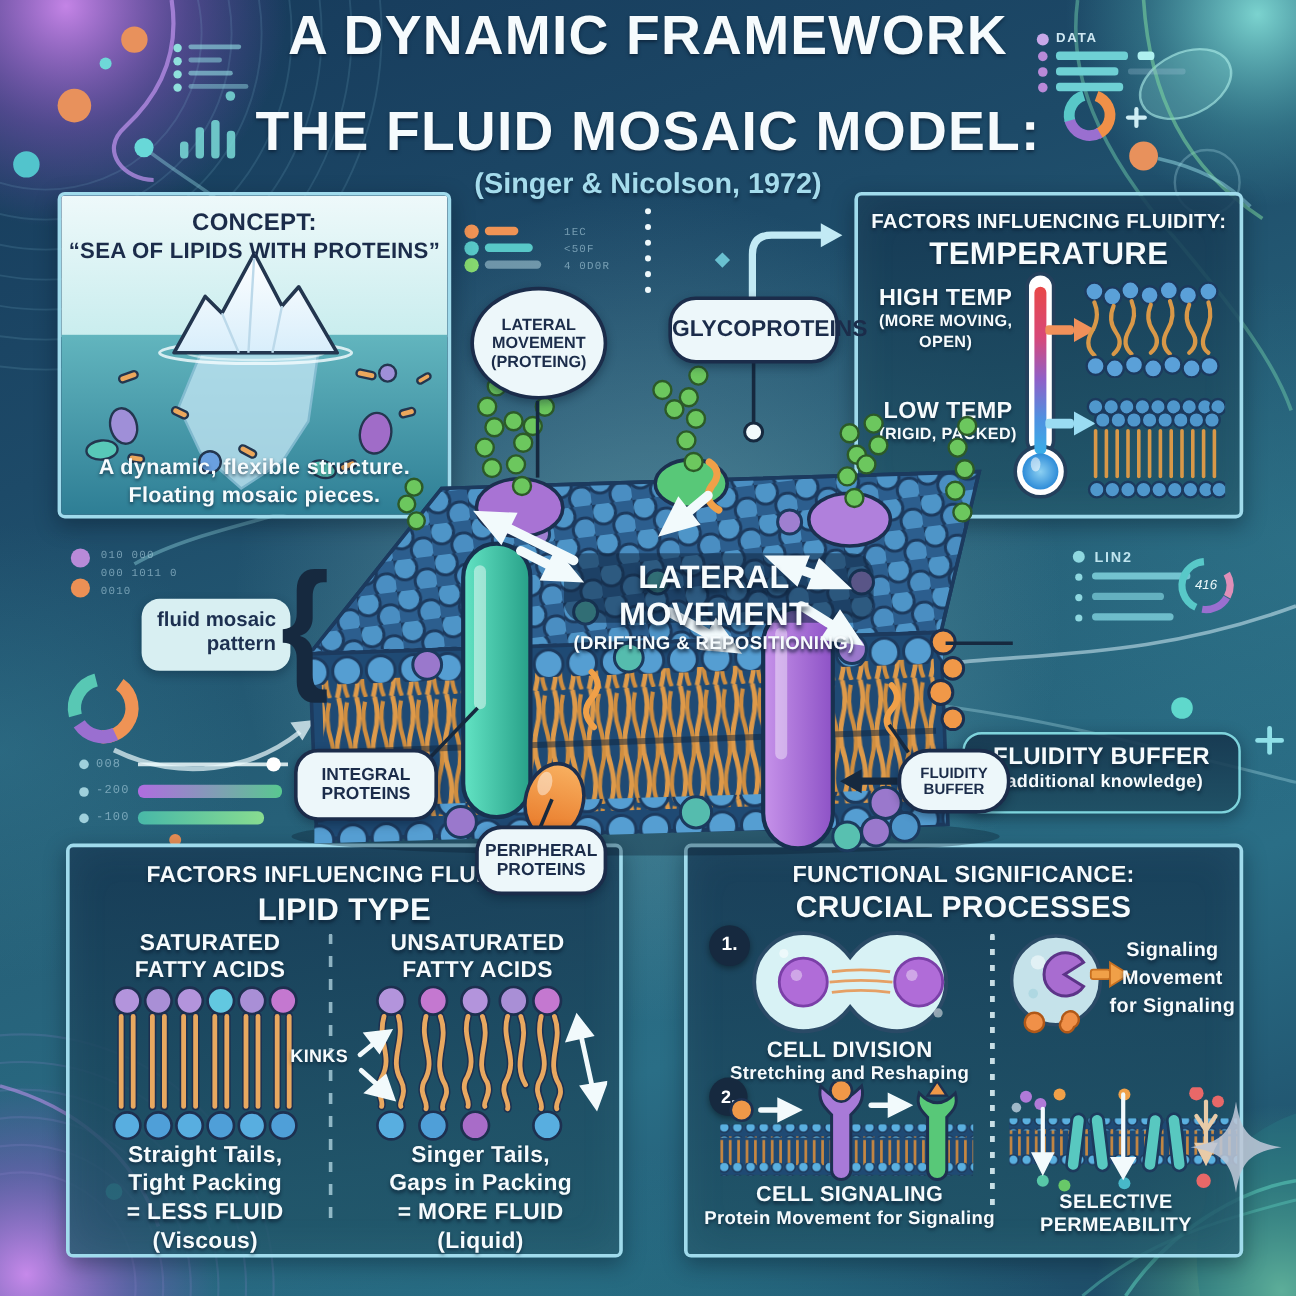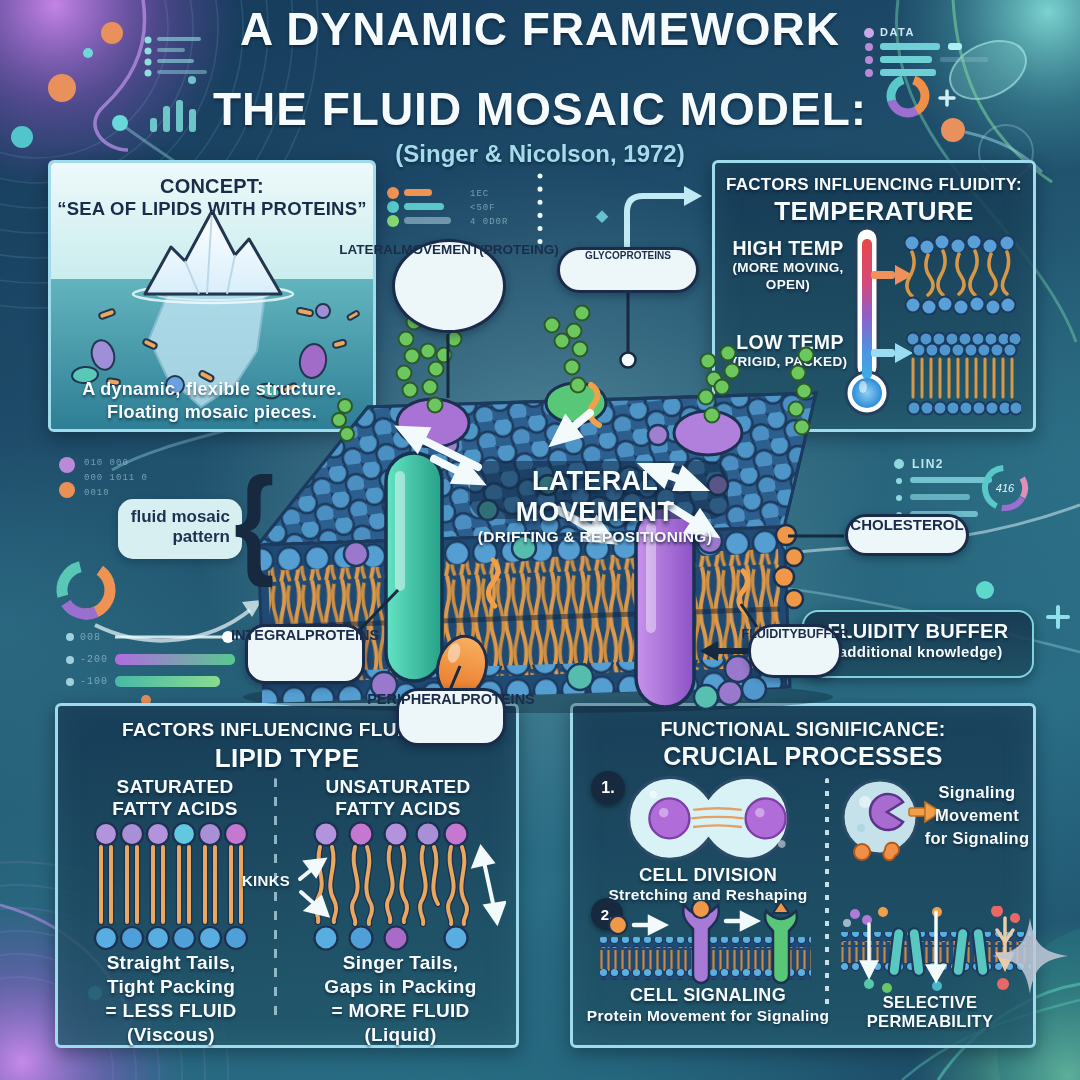--- a/index.html
+++ b/index.html
@@ -13,21 +13,21 @@
       linear-gradient(160deg,#16395a 0%,#1d4a68 28%,#266078 52%,#2a6e86 74%,#1c4864 100%);}
   .abs{position:absolute}
   .panel{position:absolute;border:3px solid #a0dbec;border-radius:6px;
     background:linear-gradient(175deg,rgba(21,55,82,.88),rgba(33,86,104,.8));
     box-shadow:0 6px 18px rgba(8,20,35,.4), inset 0 0 34px rgba(120,200,220,.10)}
   .panel.light{background:none;overflow:hidden}
   .wt{position:absolute;color:#f6fbfd;font-weight:bold;text-align:center;
     text-shadow:0 2px 3px rgba(8,24,44,.65);letter-spacing:.3px}
   .nv{position:absolute;color:#1b2c4a;font-weight:bold;text-align:center;letter-spacing:.2px}
   .bubble{position:absolute;background:#edf7fa;border:3px solid #1b2c4a;color:#1b2c4a;
-    font-weight:bold;text-align:center;display:flex;flex-direction:row;justify-content:center;
+    font-weight:bold;text-align:center;display:flex;flex-direction:column;justify-content:center;
     box-shadow:0 3px 8px rgba(8,24,44,.4);line-height:1.12;z-index:6}
   .badge{position:absolute;background:#16293f;color:#fff;border-radius:50%;
     display:flex;align-items:center;justify-content:center;font-weight:bold;
     box-shadow:0 2px 5px rgba(0,0,0,.4)}
   .dotline{position:absolute;width:4px;border-radius:2px;
     background:repeating-linear-gradient(to bottom,rgba(230,248,252,.85) 0 5px,transparent 5px 13px)}
   .dashline{position:absolute;width:3px;border-radius:2px;
     background:repeating-linear-gradient(to bottom,rgba(205,238,248,.65) 0 9px,transparent 9px 19px)}
   .tiny{position:absolute;font-family:"Liberation Mono","DejaVu Sans Mono",monospace;
     color:rgba(185,220,235,.55);font-size:9px;letter-spacing:1px}
@@ -574,38 +574,35 @@
         <circle cx="347" cy="434" r="7"></circle>
     </g>
     <path d="M1030,918 C1034,944 1042,952 1068,956 C1042,960 1034,968 1030,994 C1026,968 1018,960 992,956 C1018,952 1026,944 1030,918 Z" fill="rgba(188,198,214,.88)"></path>
   </svg>
 
   <div class="bubble" style="left:392px;top:239px;width:114px;height:94px;border-radius:50%;font-size:13.5px">
     <span>LATERAL</span>
     <span>MOVEMENT</span>
     <span>(PROTEING)</span>
   </div>
-  <div class="bubble" style="left:557px;top:247px;width:142px;height:46px;border-radius:23px;font-size:10px">
+  <div class="bubble" style="left:557px;top:247px;width:142px;height:56px;border-radius:23px;font-size:19px">
     <span>GLYCOPROTEINS</span>
   </div>
   <div class="abs z4" style="left:118px;top:499px;width:124px;height:60px;background:#d8eff2;border-radius:15px;color:#1d3050;font-weight:bold;font-size:17px;line-height:1.2;text-align:right;padding:8px 12px 0 0;box-shadow:0 3px 8px rgba(8,24,44,.3)">
     <div>fluid mosaic</div>
     <div>pattern</div>
   </div>
   <div class="abs z4" style="left:234px;top:462px;font-size:104px;color:#16293f;font-weight:bold;transform:scaleY(1.15)">{</div>
   <div class="bubble" style="left:245px;top:624px;width:120px;height:60px;border-radius:20px;font-size:14.5px">
     <span>INTEGRAL</span>
     <span>PROTEINS</span>
   </div>
   <div class="bubble" style="left:396px;top:688px;width:110px;height:58px;border-radius:22px;font-size:14.5px">
     <span>PERIPHERAL</span>
     <span>PROTEINS</span>
-  </div>
-  <div class="bubble" style="left:845px;top:514px;width:124px;height:42px;border-radius:21px;font-size:15px">
-    <span>CHOLESTEROL</span>
   </div>
   <div class="bubble" style="left:748px;top:624px;width:94px;height:54px;border-radius:26px;font-size:12.5px">
     <span>FLUIDITY</span>
     <span>BUFFER</span>
   </div>
 
   <div class="abs z4" style="left:802px;top:610px;width:232px;height:68px;border:2.5px solid #7fd4dc;border-radius:16px;background:linear-gradient(rgba(22,54,78,.9),rgba(30,76,96,.85));text-align:center;box-shadow:0 4px 12px rgba(8,20,35,.4)">
     <div class="wt" style="position:static;font-size:20px;margin-top:8px">FLUIDITY BUFFER</div>
     <div class="wt" style="position:static;font-size:15px;font-weight:bold">(additional knowledge)</div>
   </div>

